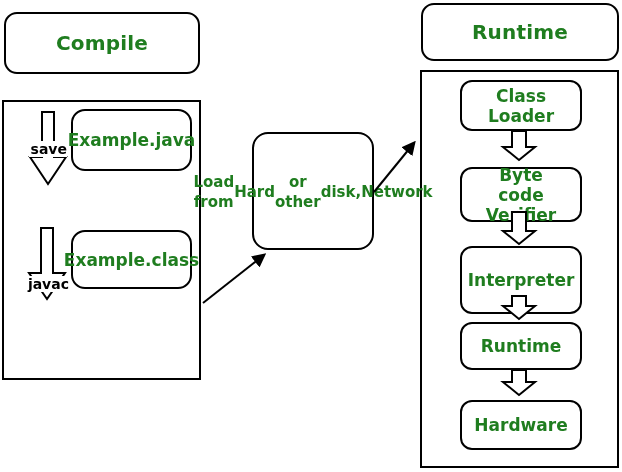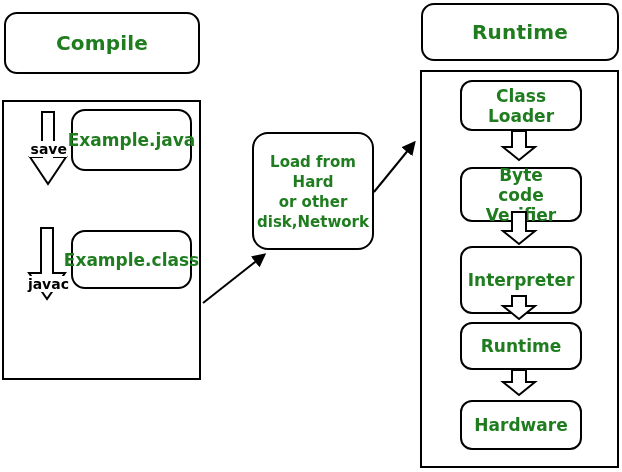--- a/index.html
+++ b/index.html
@@ -40,21 +40,21 @@
     background: var(--paper);
   }
   .left-container  { left: 2px;   top: 100px; width: 199px; height: 280px; }
   .right-container { left: 420px; top: 70px;  width: 199px; height: 398px; }
   .file-box { left: 71px; width: 121px; font-size: 17px; border-radius: 14px; }
   .java-box  { top: 109px; height: 62px; }
   .class-box { top: 230px; height: 59px; }
   .load-box {
     left: 252px; top: 132px; width: 122px; height: 118px;
     border-radius: 16px;
-    flex-direction: column;
+    flex-direction: row;
     font-size: 15px;
     line-height: 20px;
     padding-top: 2px;
   }
   .stage-box {
     left: 460px; width: 122px;
     font-size: 17px;
     line-height: 20px;
     border-radius: 12px;
     padding: 0 17px;

